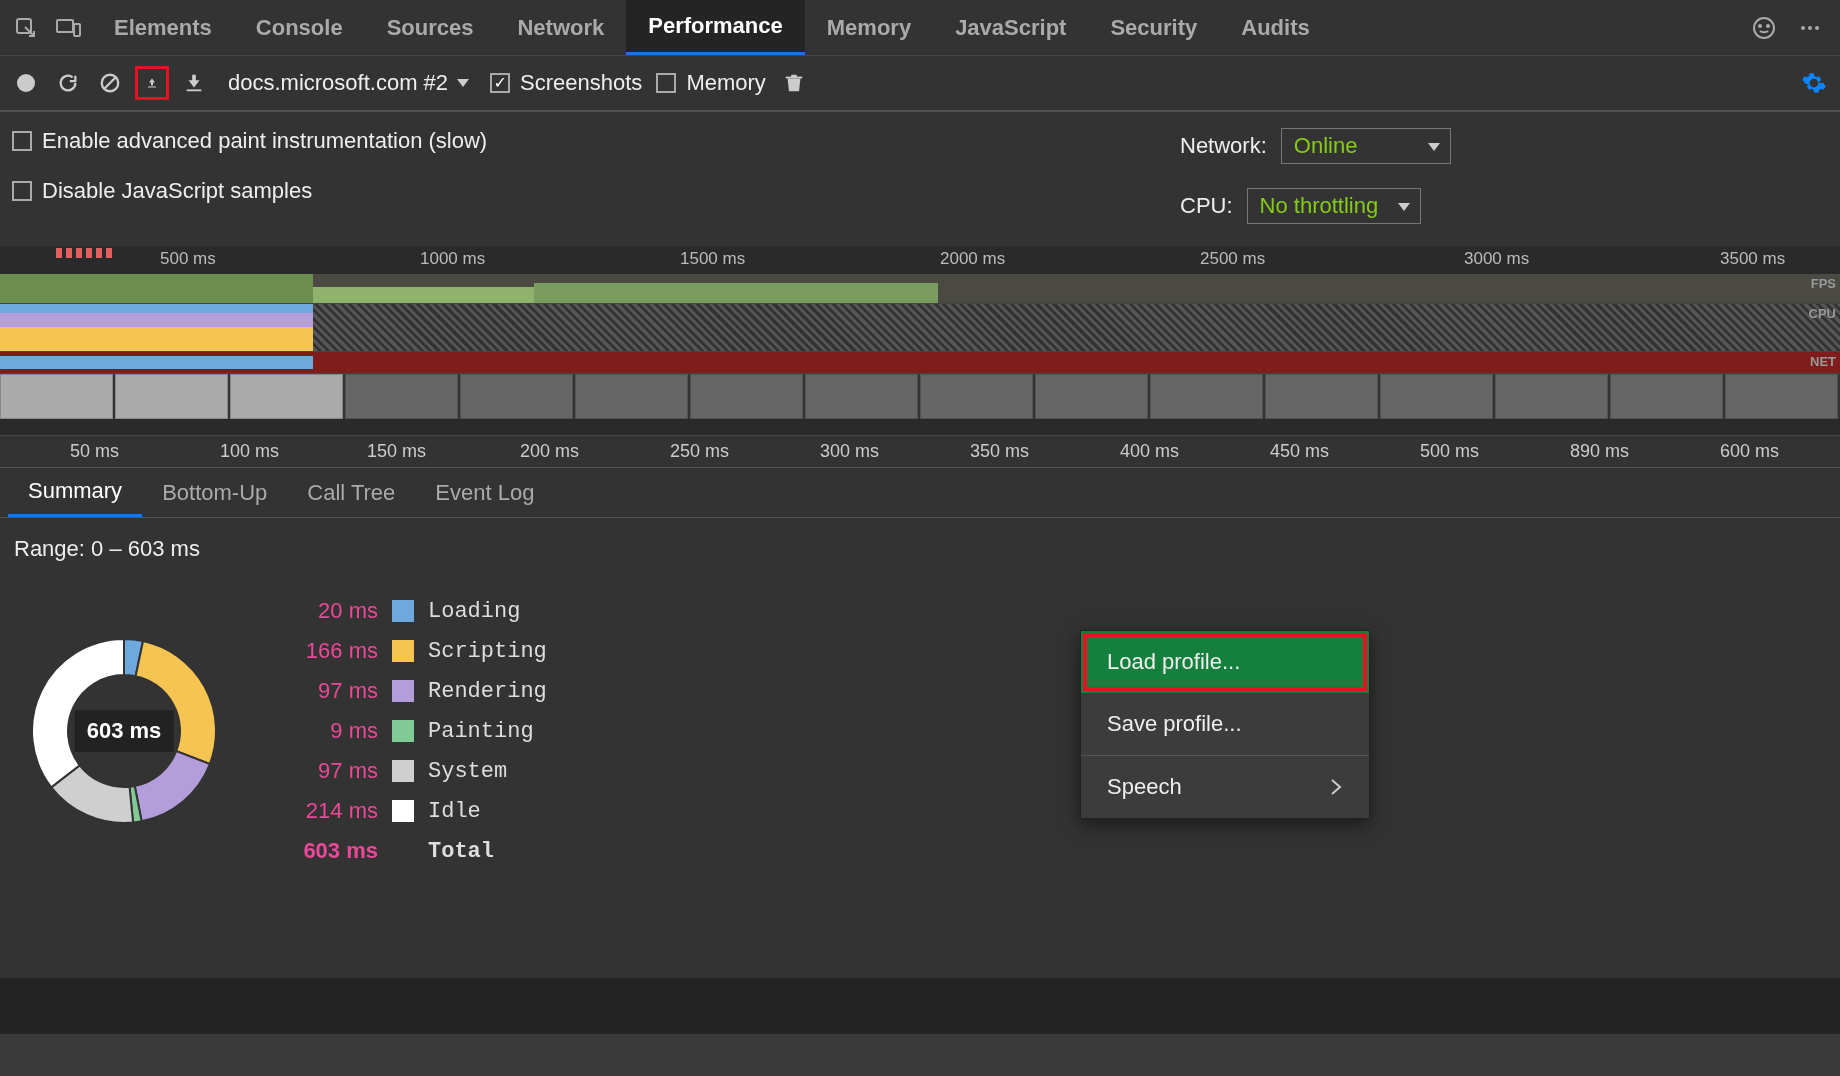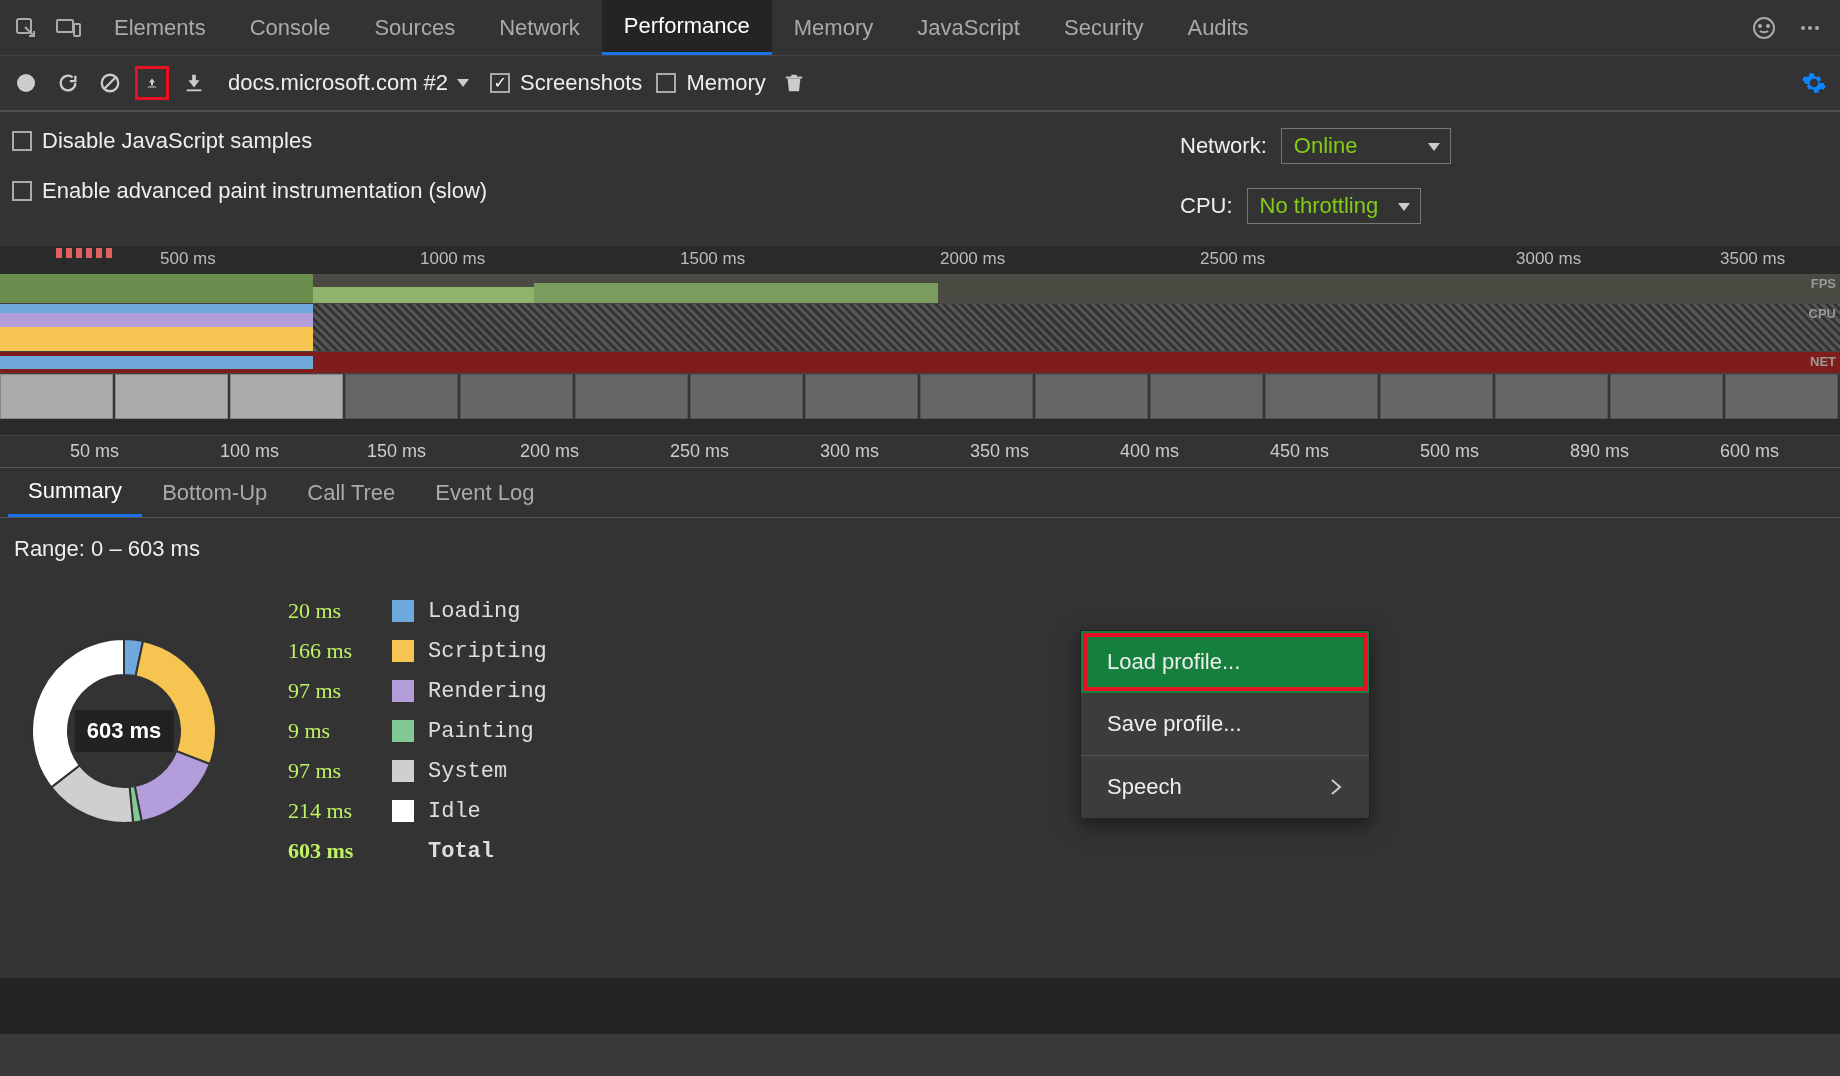--- a/index.html
+++ b/index.html
@@ -16,21 +16,21 @@
 
 .tabs-bar {
   display: flex;
   align-items: center;
   height: 56px;
   background: #333333;
   border-bottom: 1px solid #444;
   padding: 0 8px;
 }
 .tabs-bar .left-icons { display: flex; gap: 14px; align-items: center; padding: 0 10px 0 4px; }
-.tabs-bar .tabs { display: flex; align-items: center; height: 100%; }
+.tabs-bar .tabs { display: flex; align-items: center; height: 100%; font-weight: bold; }
 .tab {
   padding: 0 22px;
   height: 100%;
   display: flex;
   align-items: center;
   color: #aaa;
   font-size: 22px;
   cursor: pointer;
 }
 .tab.active {
@@ -164,21 +164,21 @@
 
 .donut-wrap { position:relative; width:200px; height:200px; }
 .donut-center {
   position:absolute; left:50%; top:50%; transform:translate(-50%,-50%);
   background:#222; color:#fff; font-weight:bold; font-size:22px;
   padding: 8px 12px;
 }
 
 .legend { display:flex; flex-direction:column; gap:14px; }
 .legend-row { display:flex; align-items:center; gap:14px; font-size:22px; }
-.legend-row .time { width:90px; text-align:left; color:#bef264;font-family:Liberation Serif, serif; }
+.legend-row .time { width:90px; text-align:right; color:#ec4899; }
 .legend-row.total .time, .legend-row.total .label{ font-weight:bold; }
 .legend-row .swatch { width:22px; height:22px; }
 .legend-row .label { color:#ddd;font-family:Liberation Mono, monospace; }
 
 
 .context-menu {
   position:absolute;
   left: 1080px;
   top: 630px;
   width: 290px;
@@ -307,25 +307,25 @@
     <svg width="26" height="26" viewBox="0 0 24 24" fill="#0a84ff">
         <path d="M12 8a4 4 0 1 0 0 8 4 4 0 0 0 0-8zm9 4a7 7 0 0 1-.1 1.2l2 1.6-2 3.4-2.4-1a7 7 0 0 1-2 1.2l-.4 2.6h-4l-.4-2.6a7 7 0 0 1-2-1.2l-2.4 1-2-3.4 2-1.6A7 7 0 0 1 3 12a7 7 0 0 1 .1-1.2l-2-1.6 2-3.4 2.4 1a7 7 0 0 1 2-1.2L7.9 3h4l.4 2.6a7 7 0 0 1 2 1.2l2.4-1 2 3.4-2 1.6c.1.4.1.8.1 1.2z"></path>
       </svg>
   </span>
 </div>
 
 <div class="settings">
   <div class="left">
     <div class="checkbox">
       <span class="box"></span>
-      <span>Disable JavaScript samples</span>
+      <span>Enable advanced paint instrumentation (slow)</span>
     </div>
     <div class="checkbox">
       <span class="box"></span>
-      <span>Enable advanced paint instrumentation (slow)</span>
+      <span>Disable JavaScript samples</span>
     </div>
   </div>
   <div class="right">
     <div class="select-field">
       <span>Network:</span>
       <div class="select"><span>Online</span></div>
     </div>
     <div class="select-field">
       <span>CPU:</span>
       <div class="select"><span>No throttling</span></div>
@@ -341,21 +341,21 @@
         <span></span>
         <span></span>
         <span></span>
         <span></span>
       </div>
   <span class="tick" style="left: 160px;">500 ms</span>
       <span class="tick" style="left: 420px;">1000 ms</span>
       <span class="tick" style="left: 680px;">1500 ms</span>
       <span class="tick" style="left: 940px;">2000 ms</span>
       <span class="tick" style="left: 1200px;">2500 ms</span>
-      <span class="tick" style="left: 1516px;">3000 ms</span>
+      <span class="tick" style="left: 1464px;">3000 ms</span>
       <span class="tick" style="left: 1720px;">3500 ms</span>
     </div>
   <div class="fps-row">
     <div class="activity-block" style="width:17%; background:linear-gradient(to top,#6b8e4e 0 100%);"></div>
     <div class="activity-block" style="left:17%; width:12%; background:#8fb26d; height:55%; top:45%;"></div>
     <div class="activity-block" style="left:29%; width:22%; background:#7a9c5e; height:70%; top:30%;"></div>
     <span class="row-label">FPS</span>
   </div>
   <div class="cpu-row">
     <div class="activity-block" style="width:17%; background:linear-gradient(to top,#f6c451 0 50%,#b39ddb 50% 80%, #6fa8dc 80% 100%);"></div>

